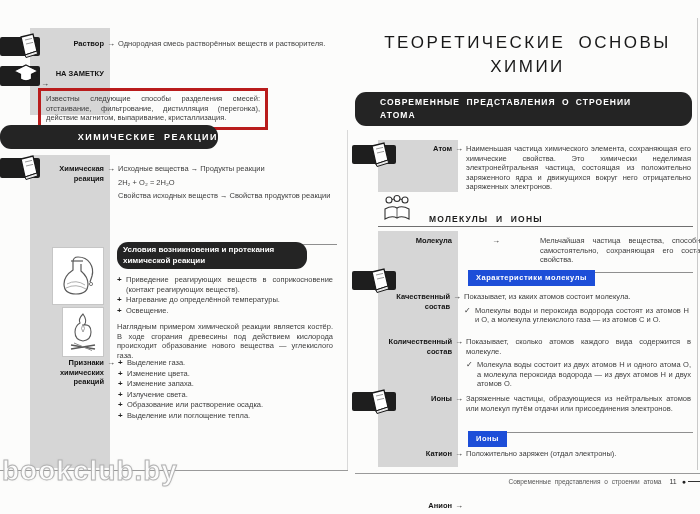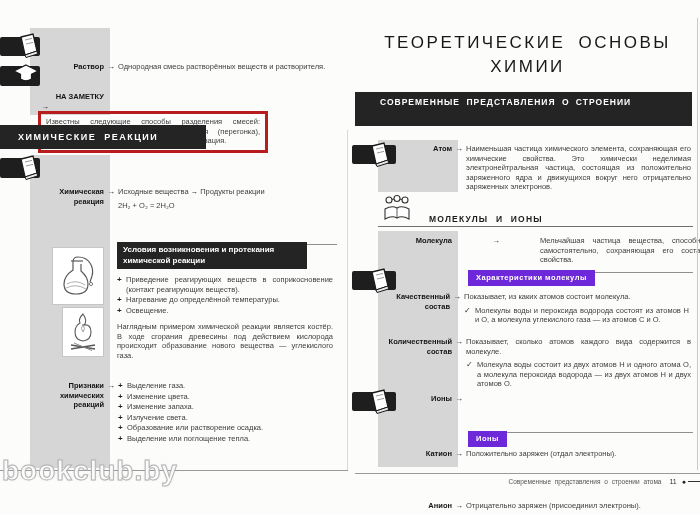--- a/index.html
+++ b/index.html
@@ -3,30 +3,30 @@
 <meta charset="utf-8">
 <style>
   html,body{margin:0;padding:0;background:#e9e9e9;}
   .sheet{position:relative;width:700px;height:514px;background:#fcfcfb;overflow:hidden;
          font-family:"Liberation Sans","DejaVu Sans",sans-serif;}
   
   .abs{position:absolute;}
   .panel{position:absolute;background:#d6d6d6;}
   .tab{position:absolute;background:#1e1e1e;border-radius:2px;}
   .tabicon{position:absolute;}
-  .band{position:absolute;background:#242424;color:#fff;font-weight:bold;}
+  .band{position:absolute;background:#242424;color:#fff;font-weight:bold;border-radius:11px;}
   .row{position:absolute;display:flex;align-items:flex-start;}
   .lbl{font-weight:bold;font-size:7.5px;line-height:9.5px;color:#141414;text-align:right;flex:none;}
   .arr{font-weight:bold;font-size:8px;line-height:9.5px;width:14px;text-align:center;color:#1a1a1a;flex:none;}
   .bod{font-size:7.5px;line-height:9.5px;color:#3d3d3d;text-align:justify;}
-  .row.l{left:38px;margin-top:23px;} .row.l .lbl{width:66px;} .row.l .bod{width:214px;}
+  .row.l{left:38px;} .row.l .lbl{width:66px;} .row.l .bod{width:214px;}
   .row.r .lbl{width:64px;} .row.r .bod{width:225px;}
   .notebox{border:3px solid #b91c1c;padding:3px 5px 4px 5px;}
   .hline{position:absolute;border-top:1px solid #8f8f8f;}
-  .badge{display:inline-block;background:#6d28d9;color:#fff;font-weight:bold;font-size:7.5px;
+  .badge{display:inline-block;background:#1d4ed8;color:#fff;font-weight:bold;font-size:7.5px;
          letter-spacing:.5px;padding:3px 8px 4px 8px;position:relative;}
   ul.marks{list-style:none;margin:0;padding:0;}
   ul.marks li{display:flex;margin:0 0 1px 0;}
   ul.marks .blt{flex:none;width:9px;font-weight:bold;font-size:8px;line-height:9.5px;color:#222;}
   ul.marks .it{font-size:7.5px;line-height:9.5px;color:#3d3d3d;text-align:justify;flex:1;}
   .example{display:flex;margin-top:4px;}
   .example .chk{flex:none;width:11px;font-size:8px;line-height:9.5px;color:#333;}
   .example .ext{font-size:7.5px;line-height:9.5px;color:#3d3d3d;text-align:justify;flex:1;}
   .p{margin:0 0 4px 0;}
   .whitebox{position:absolute;background:#fff;border:1px solid #c6c6c6;display:flex;
@@ -92,30 +92,31 @@
       <div class="bod">Однородная смесь растворённых веществ и растворителя.</div>
     </div>
 
     <div class="row l" style="top:69px;flex-direction:column;">
       <div class="lbl">НА ЗАМЕТКУ</div>
       <div class="arr">→</div>
       <div class="bod notebox">Известны следующие способы разделения смесей: отстаивание, фильтрование, дистилляция (перегонка), действие магнитом, выпаривание, кристаллизация.</div>
     </div>
 
     <div class="band" style="left:0;top:125px;width:188px;height:24px;font-size:9px;letter-spacing:1.5px;word-spacing:4px;
-                line-height:24px;text-align:left;padding-left:18px;">
+                line-height:24px;text-align:right;padding-left:30px;">
       <span>ХИМИЧЕСКИЕ  РЕАКЦИИ</span>
     </div>
 
     <div class="row l" style="top:164px;justify-content:center;">
       <div class="lbl">Химическая реакция</div>
       <div class="arr">→</div>
       <div class="bod">
         <div class="p" style="text-align:left;">Исходные вещества  →  Продукты реакции</div>
         <div class="p" style="text-align:left;">2H₂ + O₂ = 2H₂O</div>
+        <div class="p">Свойства исходных веществ  →  Свойства продуктов реакции</div>
       </div>
     </div>
 
     <div class="hline" style="left:300px;top:244px;width:37px;"></div>
     <div class="band" style="left:117px;top:242px;width:190px;font-size:8px;line-height:11px;padding:2px 6px 3px 6px;box-sizing:border-box;">
       <span>Условия возникновения и протекания химической реакции</span>
     </div>
 
     <div class="whitebox" style="left:52px;top:247px;width:50px;height:56px;">
       <svg width="40" height="48" viewBox="0 0 40 48">
@@ -194,20 +195,21 @@
   </div>
 
   <div class="abs" style="left:355px;top:0;width:345px;height:514px;">
 
     <div class="chapter" style="top:33px;">ТЕОРЕТИЧЕСКИЕ  ОСНОВЫ</div>
     <div class="chapter" style="top:57px;">ХИМИИ</div>
 
     <div class="band" style="left:0;top:92px;width:337px;height:34px;font-size:8.5px;line-height:13px;letter-spacing:1px;word-spacing:3px;
                 padding:4px 0 0 25px;box-sizing:border-box;">
       <div>СОВРЕМЕННЫЕ  ПРЕДСТАВЛЕНИЯ  О  СТРОЕНИИ</div>
+      <div>АТОМА</div>
     </div>
 
     <div class="panel" style="left:23px;top:140px;width:80px;height:52px;"></div>
     <div class="panel" style="left:23px;top:231px;width:80px;height:236px;"></div>
 
     <div class="tab" style="left:-3px;top:145px;width:44px;height:19px;"></div>
     <div class="tabicon" style="left:12px;top:140px;">
       <svg width="24" height="28" viewBox="0 0 24 28">
         <path d="M5 6 L17 3 L21 20 L9 24 Z" fill="#fff" stroke="#1a1a1a" stroke-width="1.3"></path>
         <path d="M9 24 L21 20 L21.5 23 L10 26.5 Z" fill="#e8e8e8" stroke="#1a1a1a" stroke-width="1"></path>
@@ -287,36 +289,36 @@
         <div class="example">
           <span class="chk">✓</span>
           <span class="ext">Молекула воды состоит из двух атомов Н и одного атома О, а молекула пероксида водорода — из двух атомов Н и двух атомов О.</span>
         </div>
       </div>
     </div>
 
     <div class="row r" style="left:33px;top:394px;">
       <div class="lbl">Ионы</div>
       <div class="arr">→</div>
+      <div class="bod">Заряженные частицы, образующиеся из нейтральных атомов или молекул путём отдачи или присоединения электронов.</div>
     </div>
 
     <div class="hline" style="left:113px;top:432px;width:225px;"></div>
     <div class="abs" style="left:113px;top:427px;">
       <span class="badge">Ионы</span>
     </div>
 
     <div class="row r" style="left:33px;top:449px;">
       <div class="lbl">Катион</div>
       <div class="arr">→</div>
       <div class="bod" style="text-align:left;">Положительно заряжен (отдал электроны).</div>
     </div>
     <div class="row r" style="left:33px;top:461px;margin-top:40px;">
       <div class="lbl">Анион</div>
       <div class="arr">→</div>
-      <div class="bod" style="text-align:left;">Отрицательно заряжен (присоединил электроны).</div>
     </div>
 
     <div class="footer-line" style="left:0;top:473px;width:345px;"></div>
     <div class="footer-right" style="right:0;top:478px;width:345px;">
       <span class="footer-text">Современные представления о строении атома</span>
       <span class="footer-num">11</span>
       <span class="footer-dot">●</span>
       <span class="footer-tail"></span>
     </div>
 

